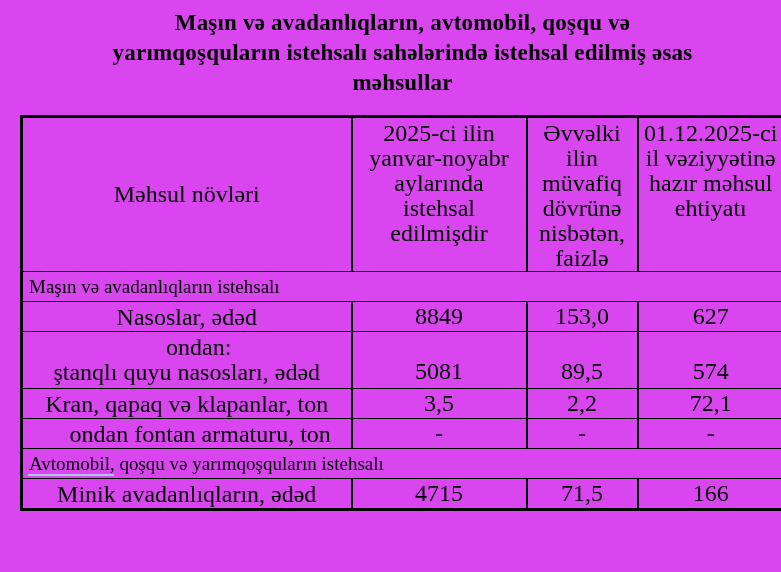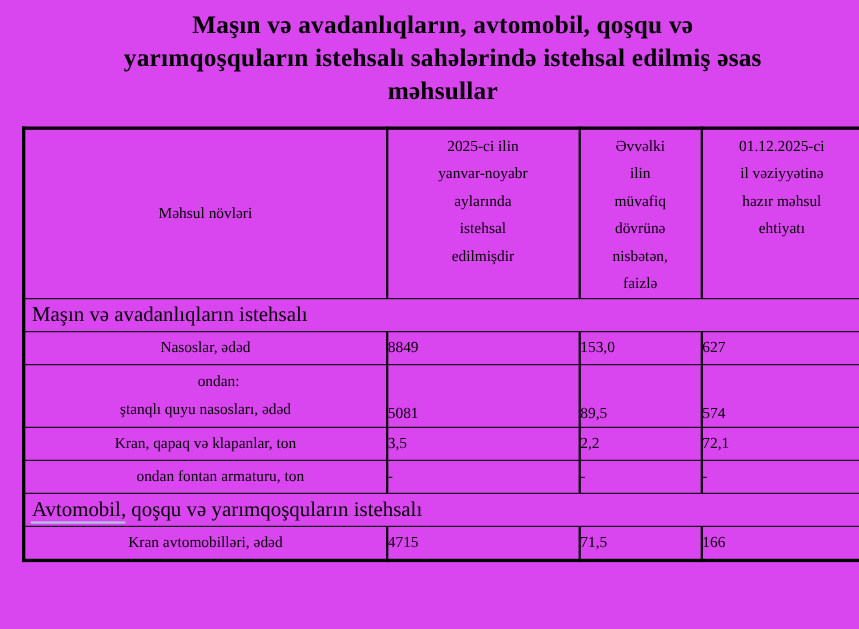--- a/index.html
+++ b/index.html
@@ -26,21 +26,21 @@
     border-collapse: collapse;
     table-layout: fixed;
     width: 763px;
     margin: 17px 0 0 8px;
     border: 3px solid #000;
   }
   table.stats td {
     border: 1.5px solid #000;
     border-left-width: 2px;
     border-right-width: 2px;
-    font-size: 14px;
+    font-size: 24px;
     padding: 0;
     overflow: hidden;
   }
   tr.head td {
     height: 150px;
     text-align: center;
     vertical-align: top;
     line-height: 25px;
     padding-top: 3px;
     white-space: pre-line;
@@ -50,21 +50,21 @@
     height: 29px;
     font-weight: 400;
     font-size: 19px;
     text-align: left;
     padding-left: 6px;
     position: relative;
   }
   tr.rd td { height: 29px; }
   td.name { text-align: center; padding-left: 6px; line-height: 24px; }
   td.name.ind { padding-left: 27px; }
-  td.num { text-align: left; }
+  td.num { text-align: center; }
   td.c2 { padding-right: 44px; }
   td.c3 { padding-right: 33px; }
   td.c4 { padding-right: 26px; }
   tr.r2 td { height: 53px; margin-left: 30px; }
   tr.r2 td.name {
     white-space: pre-line;
     text-indent: 24px;
     line-height: 25px;
     vertical-align: middle;
   }
@@ -150,21 +150,21 @@
 
 
     <tr class="sec">
       <td colspan="4">
         <span>Avtomobil, qoşqu və yarımqoşquların istehsalı</span>
         <span class="spellline"></span>
       </td>
     </tr>
 
     <tr class="rd">
-      <td class="name">Kran avtomobilləri, ədəd</td>
+      <td class="name">Minik avadanlıqların, ədəd</td>
       <td class="num c2">4715</td>
       <td class="num c3">71,5</td>
       <td class="num c4">166</td>
     </tr>
 
   </tbody>
     </table>
 
 </div>
 

